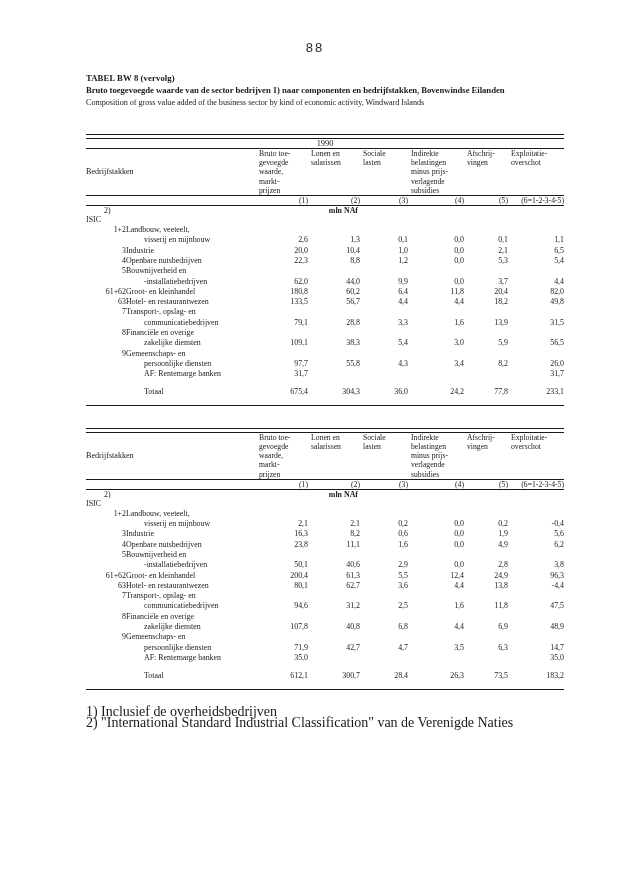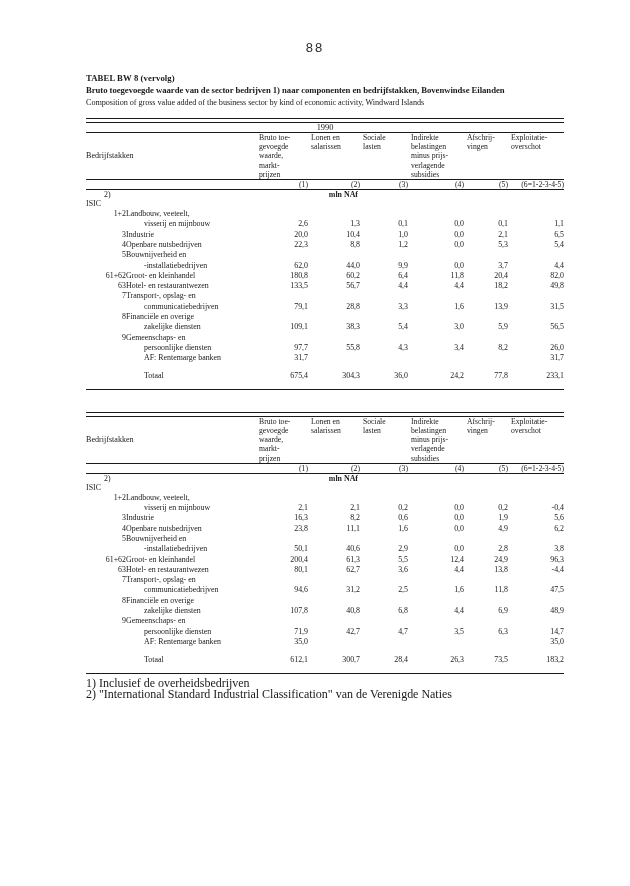--- a/index.html
+++ b/index.html
@@ -33,21 +33,21 @@
     color: #2b2b2b;
   }
 
   .content {
     position: absolute;
     left: 86px;
     top: 72px;
     width: 478px;
   }
 
-  .title-block { margin-bottom: 9px; }
+  .title-block { margin-bottom: 25px; }
   .title-line1 {
     font-size: 8.7px;
     font-weight: bold;
     line-height: 12px;
     letter-spacing: .1px;
   }
   .title-line2 {
     font-size: 8.7px;
     font-weight: bold;
     line-height: 12.5px;
@@ -132,22 +132,22 @@
   }
   tr.totalrow td { padding-top: 8px; font-size: 7.9px; line-height: 10.3px;}
   tr.totalrow td.name { padding-left: 18px; }
   tr.endspace td { height: 7px; font-size: 0; line-height:0; }
 
   .tbl-bottom td { border-bottom: 1.0px solid #1a1a1a; height: 0; font-size:0; line-height:0;}
 
   .gap-between { height: 22px; }
 
   .footnotes {
-    margin-top: 4px;
-    font-size: 12px;
+    margin-top: 16px;
+    font-size: 14px;
     line-height: 11.5px;
   }
   .footnotes div { letter-spacing: -.02px; }
 </style>
 </head>
 <body>
 
 <div class="page">
 
   <div class="page-number">88</div>

